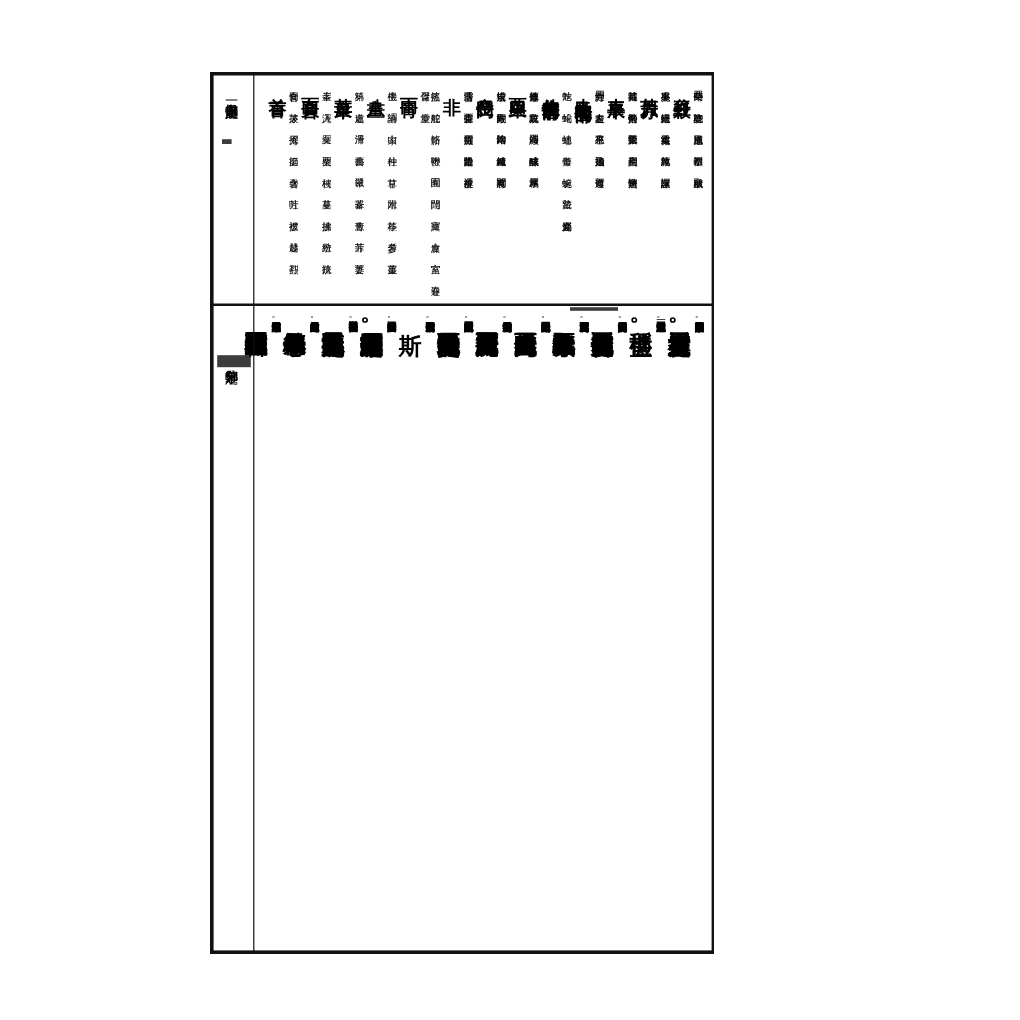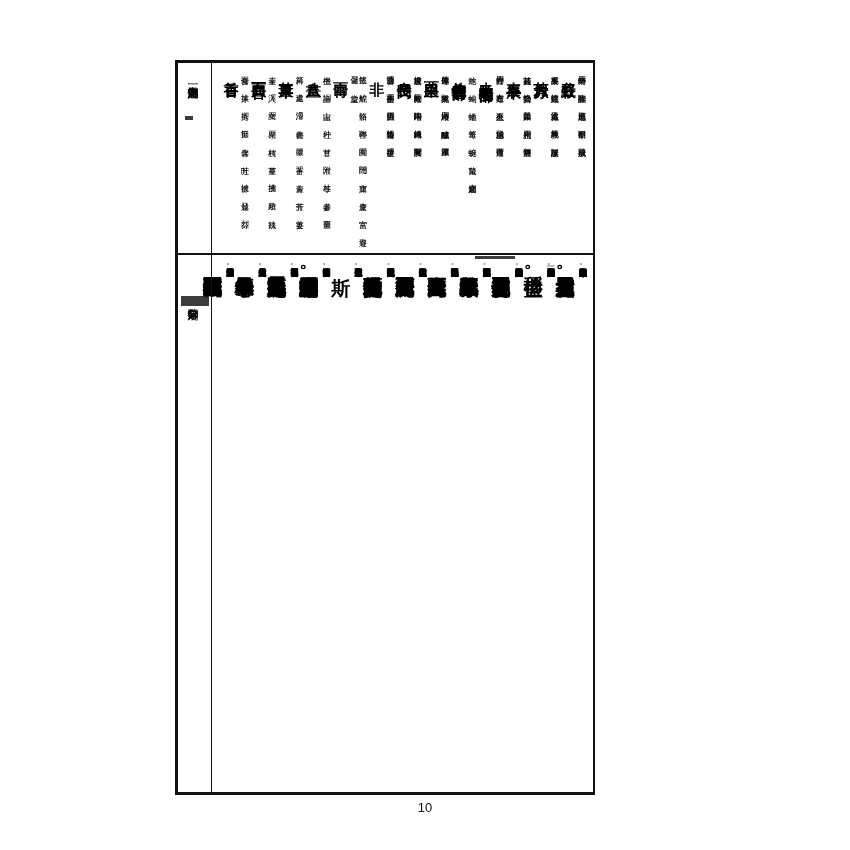--- a/index.html
+++ b/index.html
@@ -335,14 +335,13 @@
       <div class="spine-txt" id="spine-top">御定佩文韻府卷一</div>
       <div class="spine-txt" id="spine-mid">御定分類字錦</div>
     </div>
 
     <div class="smudge" style="left:6px; top:236px; width:28px; height:10px;"></div>
     <div class="smudge" style="left:10px; top:56px; width:8px; height:4px;"></div>
     <div class="smudge" style="left:300px; top:196px; width:40px; height:3px;"></div>
 
   </div>
 
-  <div id="page-number">10</div>
 </div>
 
 </body></html>

